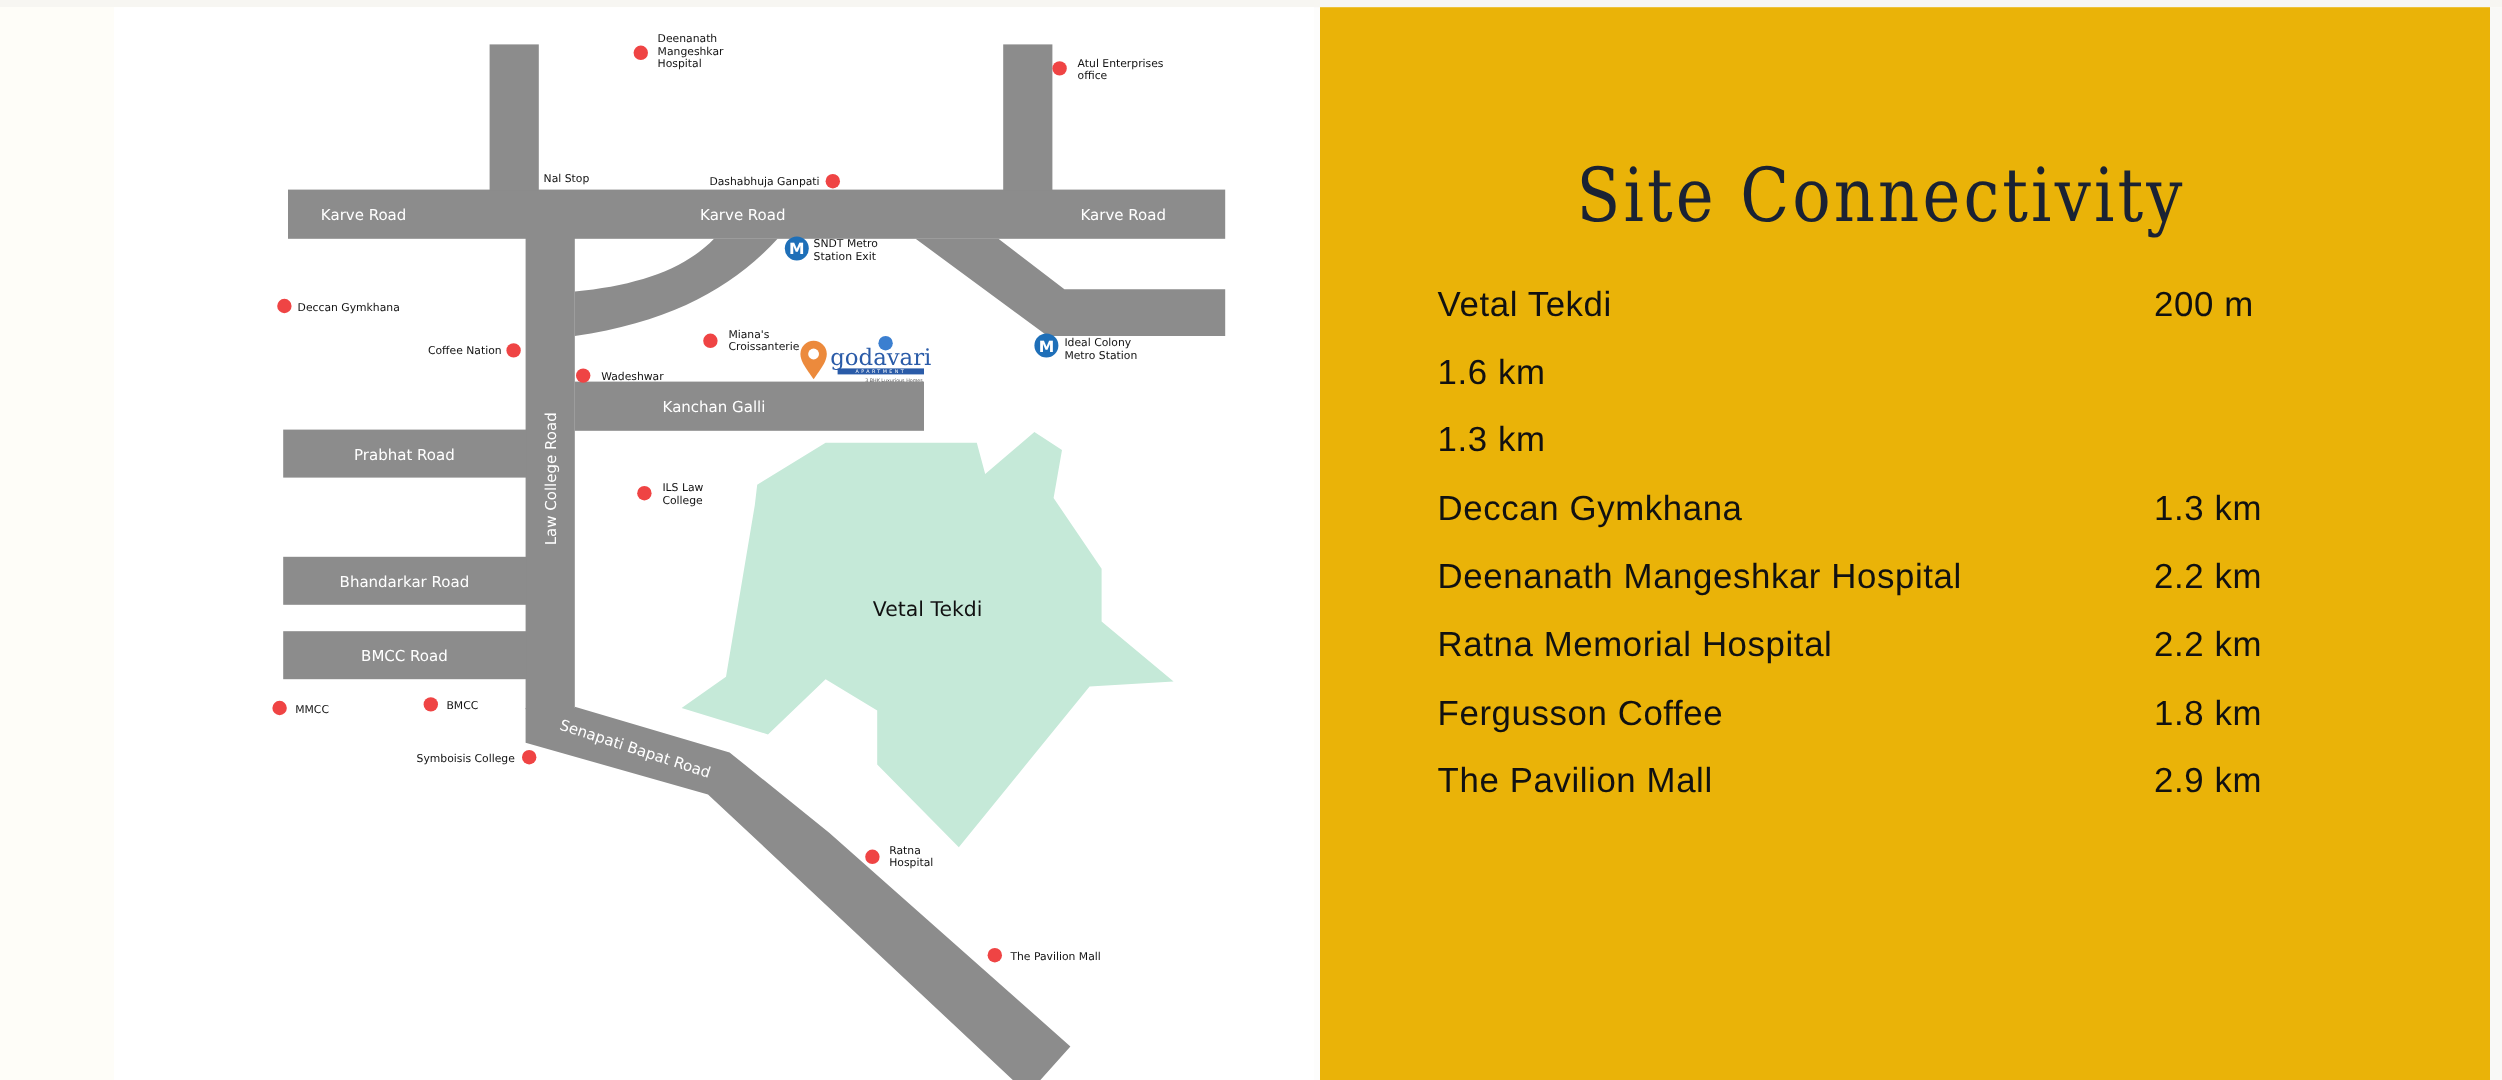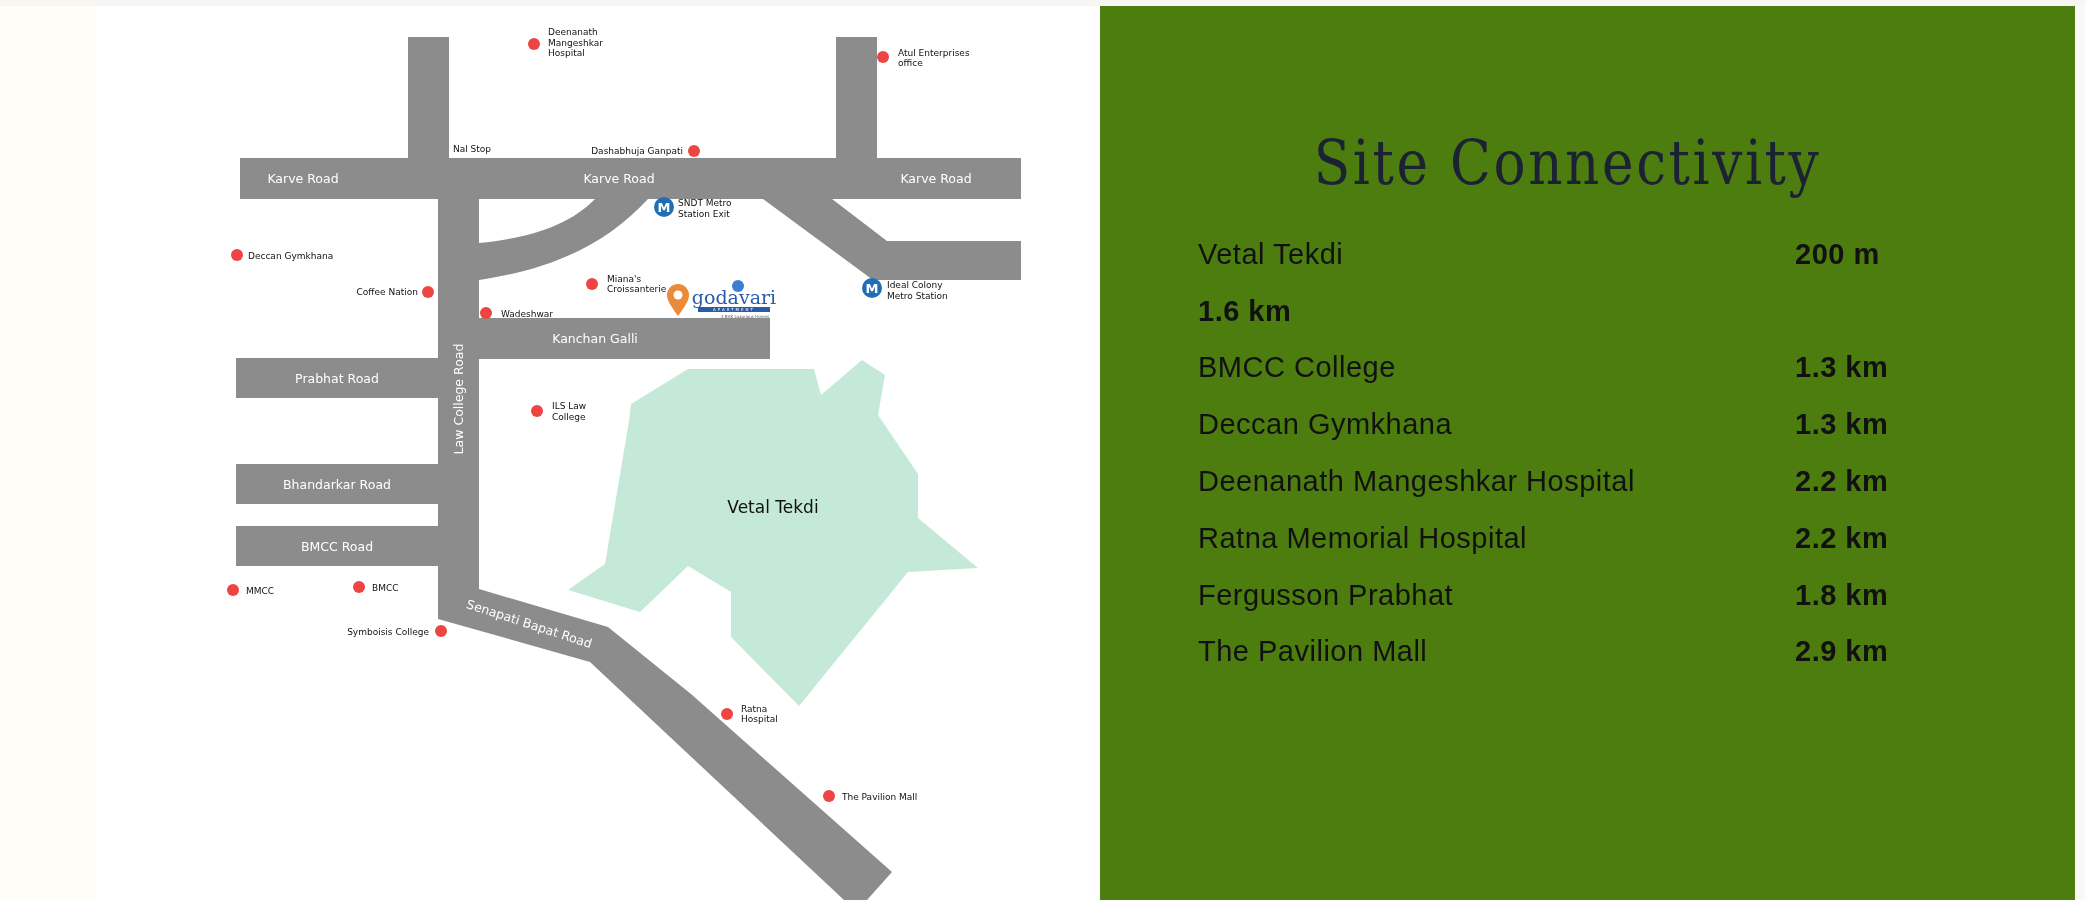--- a/index.html
+++ b/index.html
@@ -2,26 +2,26 @@
 <html><head>
 <meta charset="utf-8">
 <style>
   html, body { margin:0; padding:0; }
   body { width:2085px; height:900px; background:#fdfdfc; position:relative; overflow:hidden; font-family:"Liberation Sans", sans-serif; }
   .page-edge-top { position:absolute; left:0; top:0; width:2085px; height:6px; background:#f7f6f2; }
   .page-edge-left { position:absolute; left:0; top:6px; width:95px; height:894px; background:#fefdf8; }
   .page-edge-right { position:absolute; right:0; top:6px; width:10px; height:894px; background:#f9f9f7; }
   .map-wrap { position:absolute; left:95px; top:6px; width:1000px; height:894px; background:#ffffff; }
   .map-wrap svg { position:absolute; left:0; top:0; }
-  .panel { position:absolute; left:1100px; top:6px; width:975px; height:894px; background:#4d7c0f; }
+  .panel { position:absolute; left:1100px; top:6px; width:975px; height:894px; background:#eab308; }
   .title { position:absolute; left:0; width:935px; top:78px; text-align:center; font-family:"DejaVu Serif", serif; font-size:62px; letter-spacing:3px; color:#1a2233; font-weight:normal; transform:scaleX(0.86); transform-origin:center; }
   .list { position:absolute; left:98px; top:220px; width:760px; }
   .row { height:56.8px; display:flex; align-items:center; font-family:"Liberation Sans", sans-serif; font-size:29px; color:#111; letter-spacing:0.5px; }
   .row .place { width:597px; }
-  .row .dist { width:160px;font-weight:bold; }
+  .row .dist { width:160px; }
 </style>
 </head>
 <body>
 
 <div class="page-edge-top"></div>
 <div class="page-edge-left"></div>
 <div class="page-edge-right"></div>
 
 <div class="map-wrap">
   <svg width="1000" height="894" viewBox="95 6 1000 894" xmlns="http://www.w3.org/2000/svg">
@@ -159,37 +159,36 @@
   <h1 class="title">Site Connectivity</h1>
   <div class="list">
     <div class="row">
         <span class="place">Vetal Tekdi</span>
         <span class="dist">200 m</span>
       </div>
     <div class="row">
         <span class="dist">1.6 km</span>
       </div>
     <div class="row">
-        <span class="place">BMCC College</span>
         <span class="dist">1.3 km</span>
       </div>
     <div class="row">
         <span class="place">Deccan Gymkhana</span>
         <span class="dist">1.3 km</span>
       </div>
     <div class="row">
         <span class="place">Deenanath Mangeshkar Hospital</span>
         <span class="dist">2.2 km</span>
       </div>
     <div class="row">
         <span class="place">Ratna Memorial Hospital</span>
         <span class="dist">2.2 km</span>
       </div>
     <div class="row">
-        <span class="place">Fergusson Prabhat</span>
+        <span class="place">Fergusson Coffee</span>
         <span class="dist">1.8 km</span>
       </div>
     <div class="row">
         <span class="place">The Pavilion Mall</span>
         <span class="dist">2.9 km</span>
       </div>
   </div>
 </div>
 
 </body></html>

